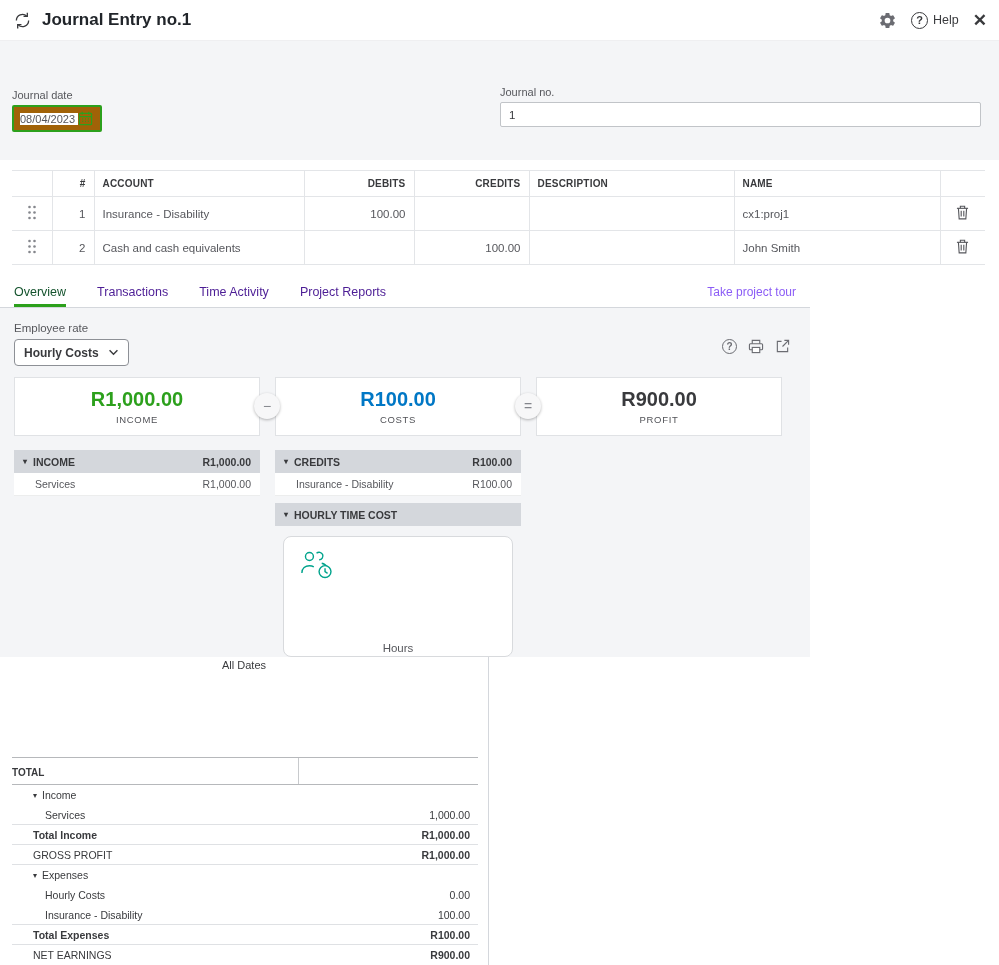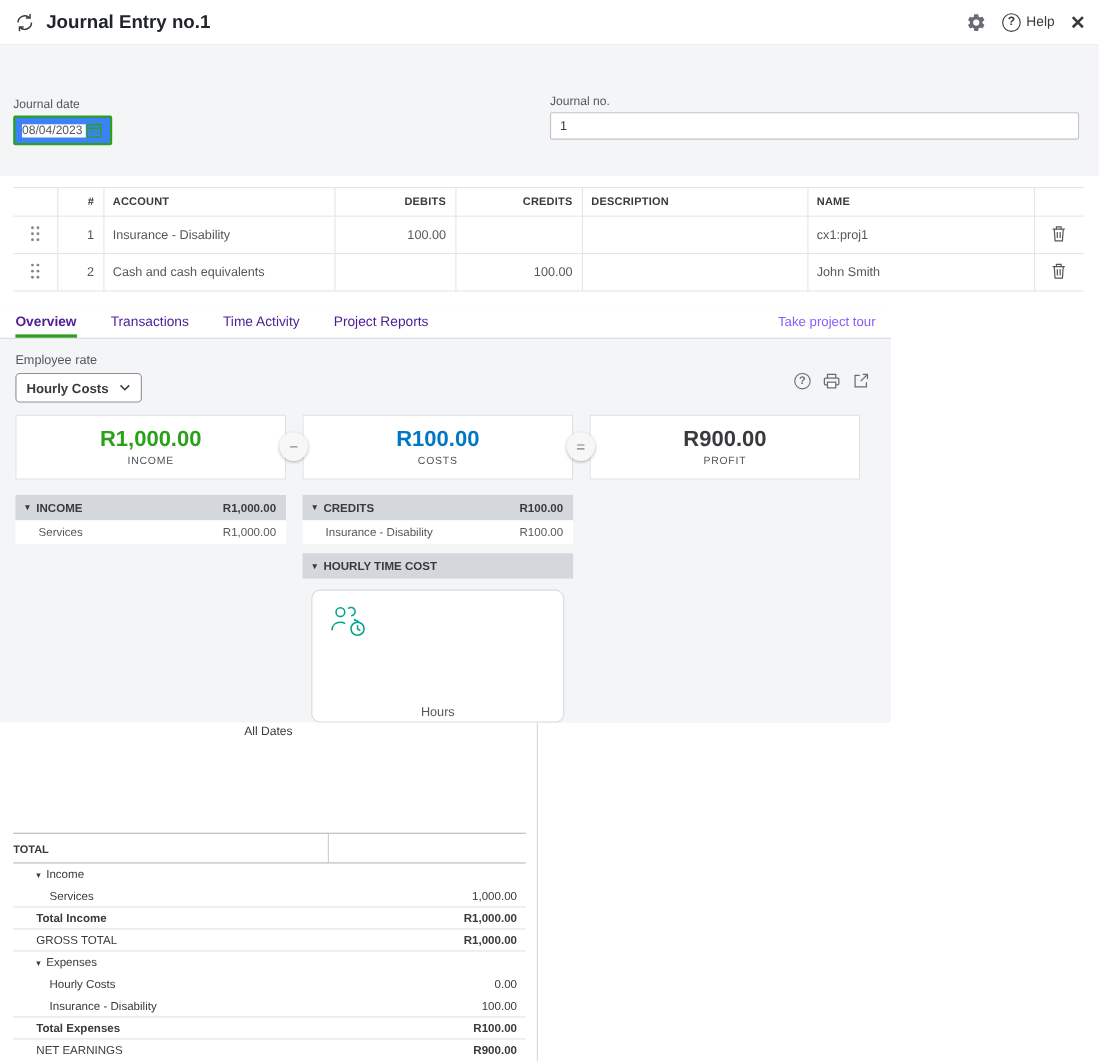--- a/index.html
+++ b/index.html
@@ -15,21 +15,21 @@
   .icon-btn { display:flex; align-items:center; cursor:pointer; }
   .qcircle { width:17px; height:17px; border:1.6px solid #393a3d; border-radius:50%;
     display:inline-flex; align-items:center; justify-content:center; font-size:11px; font-weight:700; }
   .help-wrap { display:flex; align-items:center; gap:5px; font-size:12.5px; }
   .close-x { font-size:17px; font-weight:600; line-height:1; }
 
   
   .journal-bg { position:absolute; top:41px; left:0; width:100%; height:119px; background:#f4f5f7; }
   .fld-label { font-size:11px; color:#56575c; margin-bottom:4px; display:block; }
   .date-group { position:absolute; left:12px; top:89px; }
-  .date-box { width:90px; height:27px; background:#3b82f6; border:2px solid #2ca01c; border-radius:2px;
+  .date-box { width:90px; height:27px; background:#a16207; border:2px solid #2ca01c; border-radius:2px;
     display:flex; align-items:center; padding:0 4px 0 6px; }
   .date-box input { border:none; outline:none; width:58px; font-size:11px; color:#56575c; font-family:inherit; }
   .no-group { position:absolute; left:500px; top:86px; width:481px; }
   .no-group input { width:100%; height:25px; border:1px solid #c1c4c8; border-radius:2px; padding:0 8px;
     font-size:11.5px; color:#393a3d; font-family:inherit; background:#fff; }
 
   
   .jtable { position:absolute; top:170px; left:12px; width:973px; border-collapse:collapse; background:#fff; }
   .jtable th { font-size:10px; font-weight:700; color:#393a3d; padding:7px 8px; border:1px solid #e3e5e8;
     text-align:left; letter-spacing:.2px; }
@@ -38,21 +38,21 @@
   .jtable .c { text-align:center; }
   .jtable tr > *:first-child { border-left:none; }
   .jtable tr > *:last-child { border-right:none; }
 
   
   .project-panel { position:absolute; top:277px; left:0; width:810px; height:380px; background:#f4f5f7; overflow:hidden; }
   .tabbar { position:absolute; top:0; left:0; right:0; height:31px; background:#fff; border-bottom:1px solid #d4d7dc;
     display:flex; align-items:stretch; padding:0 14px; }
   .tab { display:flex; align-items:center; margin-right:31px; font-size:12.5px; color:#4c1d95;
     border-bottom:3px solid transparent; padding-top:2px; cursor:pointer; }
-  .tab.active { color:#4c1d95; font-weight:700; border-bottom-color:#2ca01c; }
+  .tab.active { color:#14532d; font-weight:400; border-bottom-color:#2ca01c; }
   .tour-link { margin-left:auto; display:flex; align-items:center; font-size:12px; color:#8b5cf6; cursor:pointer; }
   .emp-label { position:absolute; left:14px; top:45px; font-size:11.5px; color:#56575c; }
   .rate-select { position:absolute; left:14px; top:62px; width:115px; height:27px; background:#fff;
     border:1px solid #8d9096; border-radius:4px; display:flex; align-items:center; justify-content:space-between;
     padding:0 9px; font-size:12px; font-weight:600; color:#393a3d; cursor:pointer; }
   .tools { position:absolute; top:62px; left:722px; display:flex; align-items:center; gap:11px; }
   .tool-q { width:15px; height:15px; border:1.3px solid #6b6c72; border-radius:50%;
     display:inline-flex; align-items:center; justify-content:center; font-size:10px; color:#6b6c72; font-weight:700; }
 
   .cards-row { position:absolute; top:100px; left:14px; display:flex; gap:15px; }
@@ -339,21 +339,21 @@
     </div>
     <div class="r-row r-detail bb">
       <span>Services</span>
       <span class="val">1,000.00</span>
     </div>
     <div class="r-row r-total bb">
       <span>Total Income</span>
       <span class="val">R1,000.00</span>
     </div>
     <div class="r-row r-sum bb">
-      <span>GROSS TOTAL</span>
+      <span>GROSS PROFIT</span>
       <span class="val">R1,000.00</span>
     </div>
     <div class="r-row r-group">
       <span class="caret">▾</span>
       <span>Expenses</span>
     </div>
     <div class="r-row r-detail">
       <span>Hourly Costs</span>
       <span class="val">0.00</span>
     </div>

